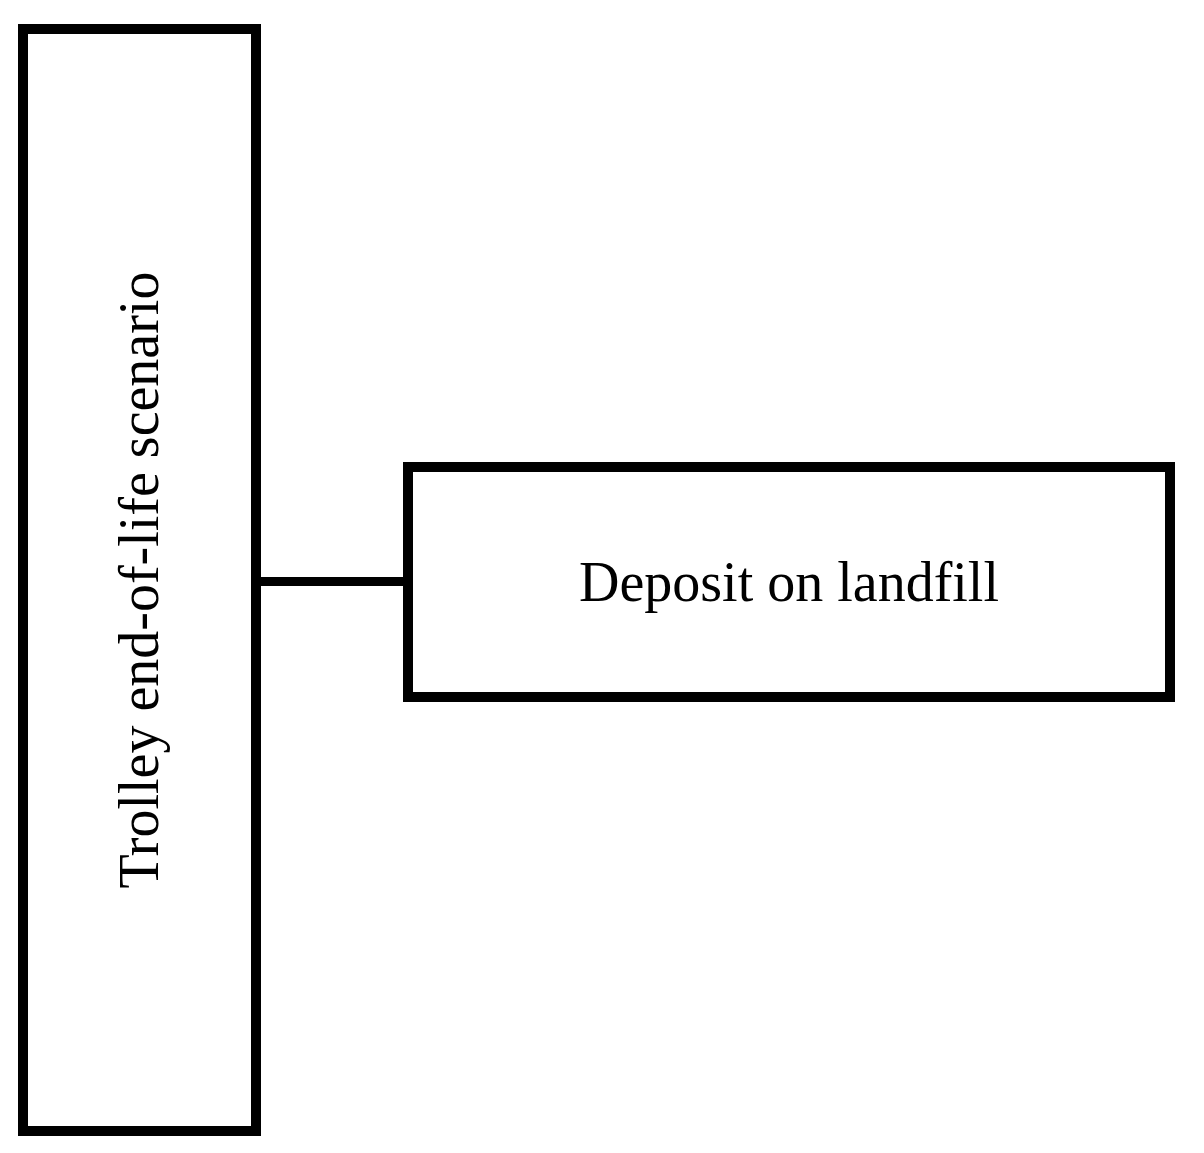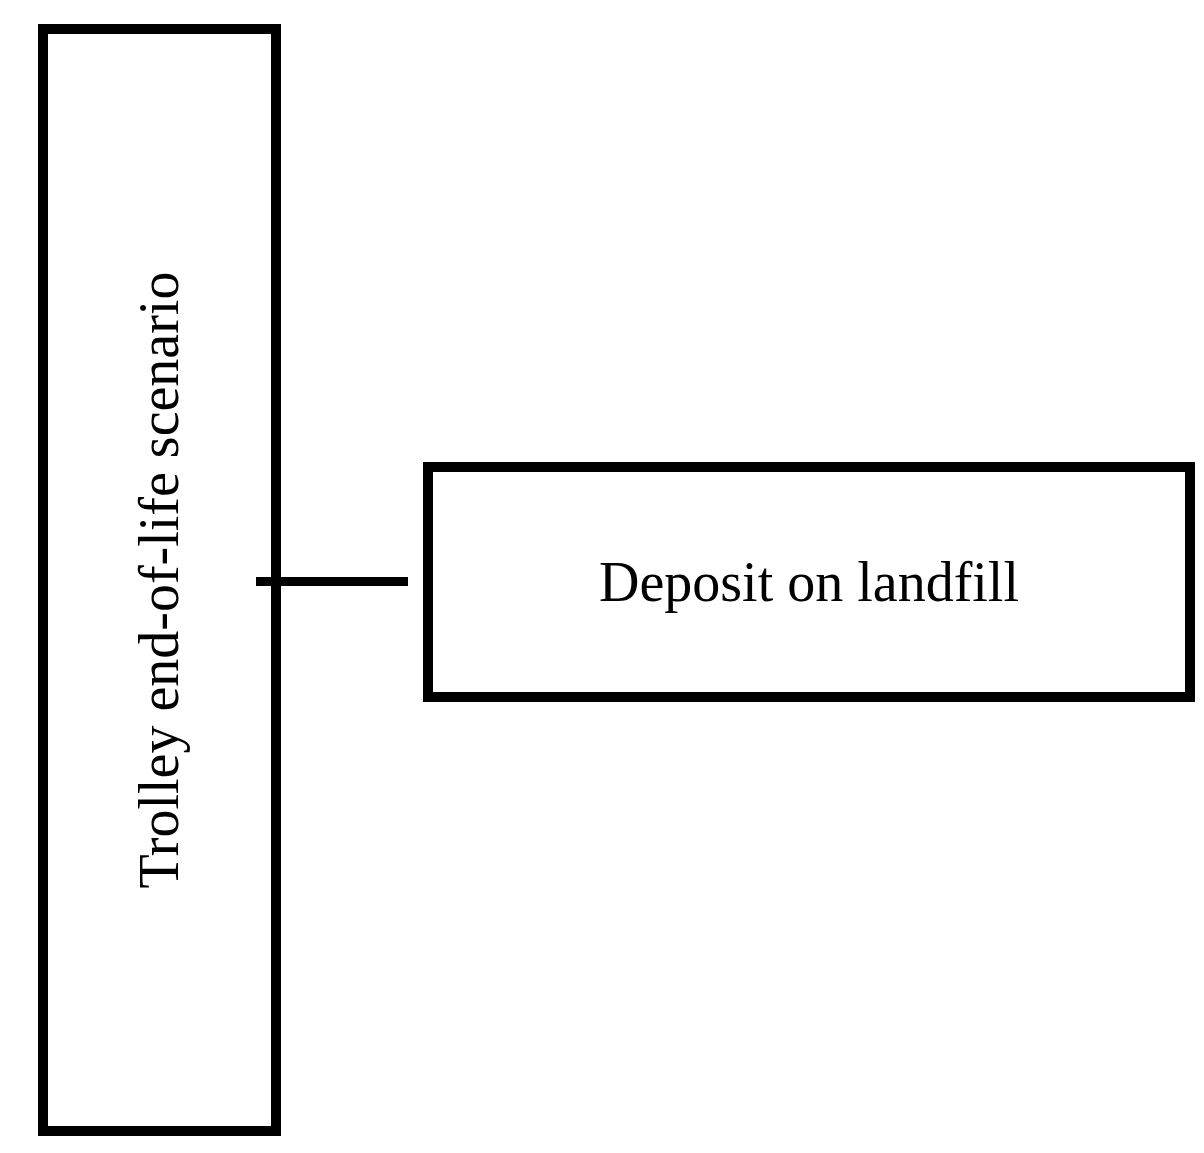--- a/index.html
+++ b/index.html
@@ -14,21 +14,20 @@
       background: #ffffff;
       overflow: hidden;
     }
     .box {
       position: absolute;
       border: 10px solid #000000;
       background: #ffffff;
       display: flex;
       align-items: center;
       justify-content: center;
-      margin-left: 20px;
     }
     .box-left {
       left: 18px;
       top: 24px;
       width: 243px;
       height: 1112px;
     }
     .box-right {
       left: 403px;
       top: 462px;

